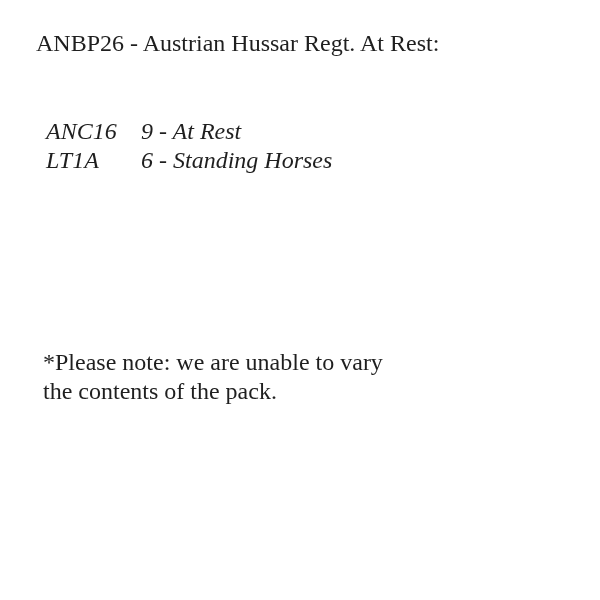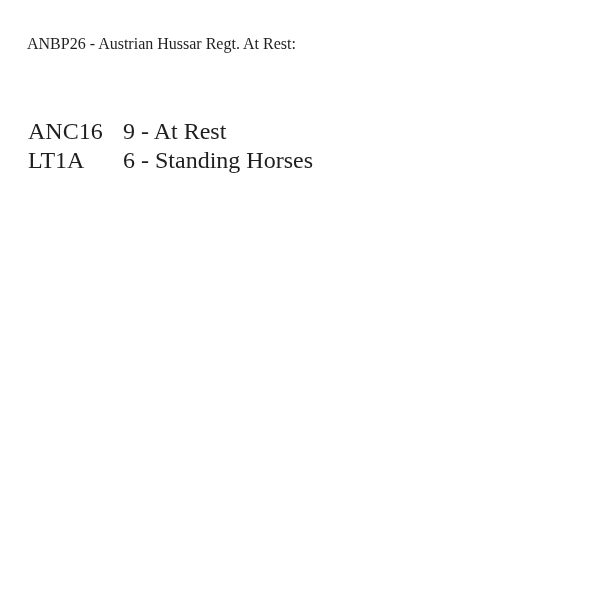--- a/index.html
+++ b/index.html
@@ -14,31 +14,32 @@
     background: #ffffff;
     overflow: hidden;
     font-family: "Liberation Serif", "DejaVu Serif", serif;
     font-size: 24px;
     line-height: 29px;
     color: #1f1f1f;
     -webkit-font-smoothing: antialiased;
   }
   .title {
     position: absolute;
-    left: 27px;
+    left: 36px;
     top: 29px;
     margin: 0;
-    font-size: 16px;
+    font-size: 24px;
     font-weight: 400;
     white-space: nowrap;
   }
   .pack-list {
     position: absolute;
-    left: 28px;
+    left: 46px;
     top: 117px;
+    font-style: italic;
   }
   .pack-row {
     white-space: nowrap;
     height: 29px;
   }
   .code {
     display: inline-block;
     width: 89px;
   }
   .desc {
@@ -64,14 +65,18 @@
     <div class="pack-row">
       <span class="code">ANC16</span>
       <span class="desc">9 - At Rest</span>
     </div>
     <div class="pack-row">
       <span class="code">LT1A</span>
       <span class="desc">6 - Standing Horses</span>
     </div>
   </div>
 
+  <div class="note">
+    <div class="note-line">*Please note: we are unable to vary</div>
+    <div class="note-line">the contents of the pack.</div>
+  </div>
 
 </div>
 
 </body></html>

